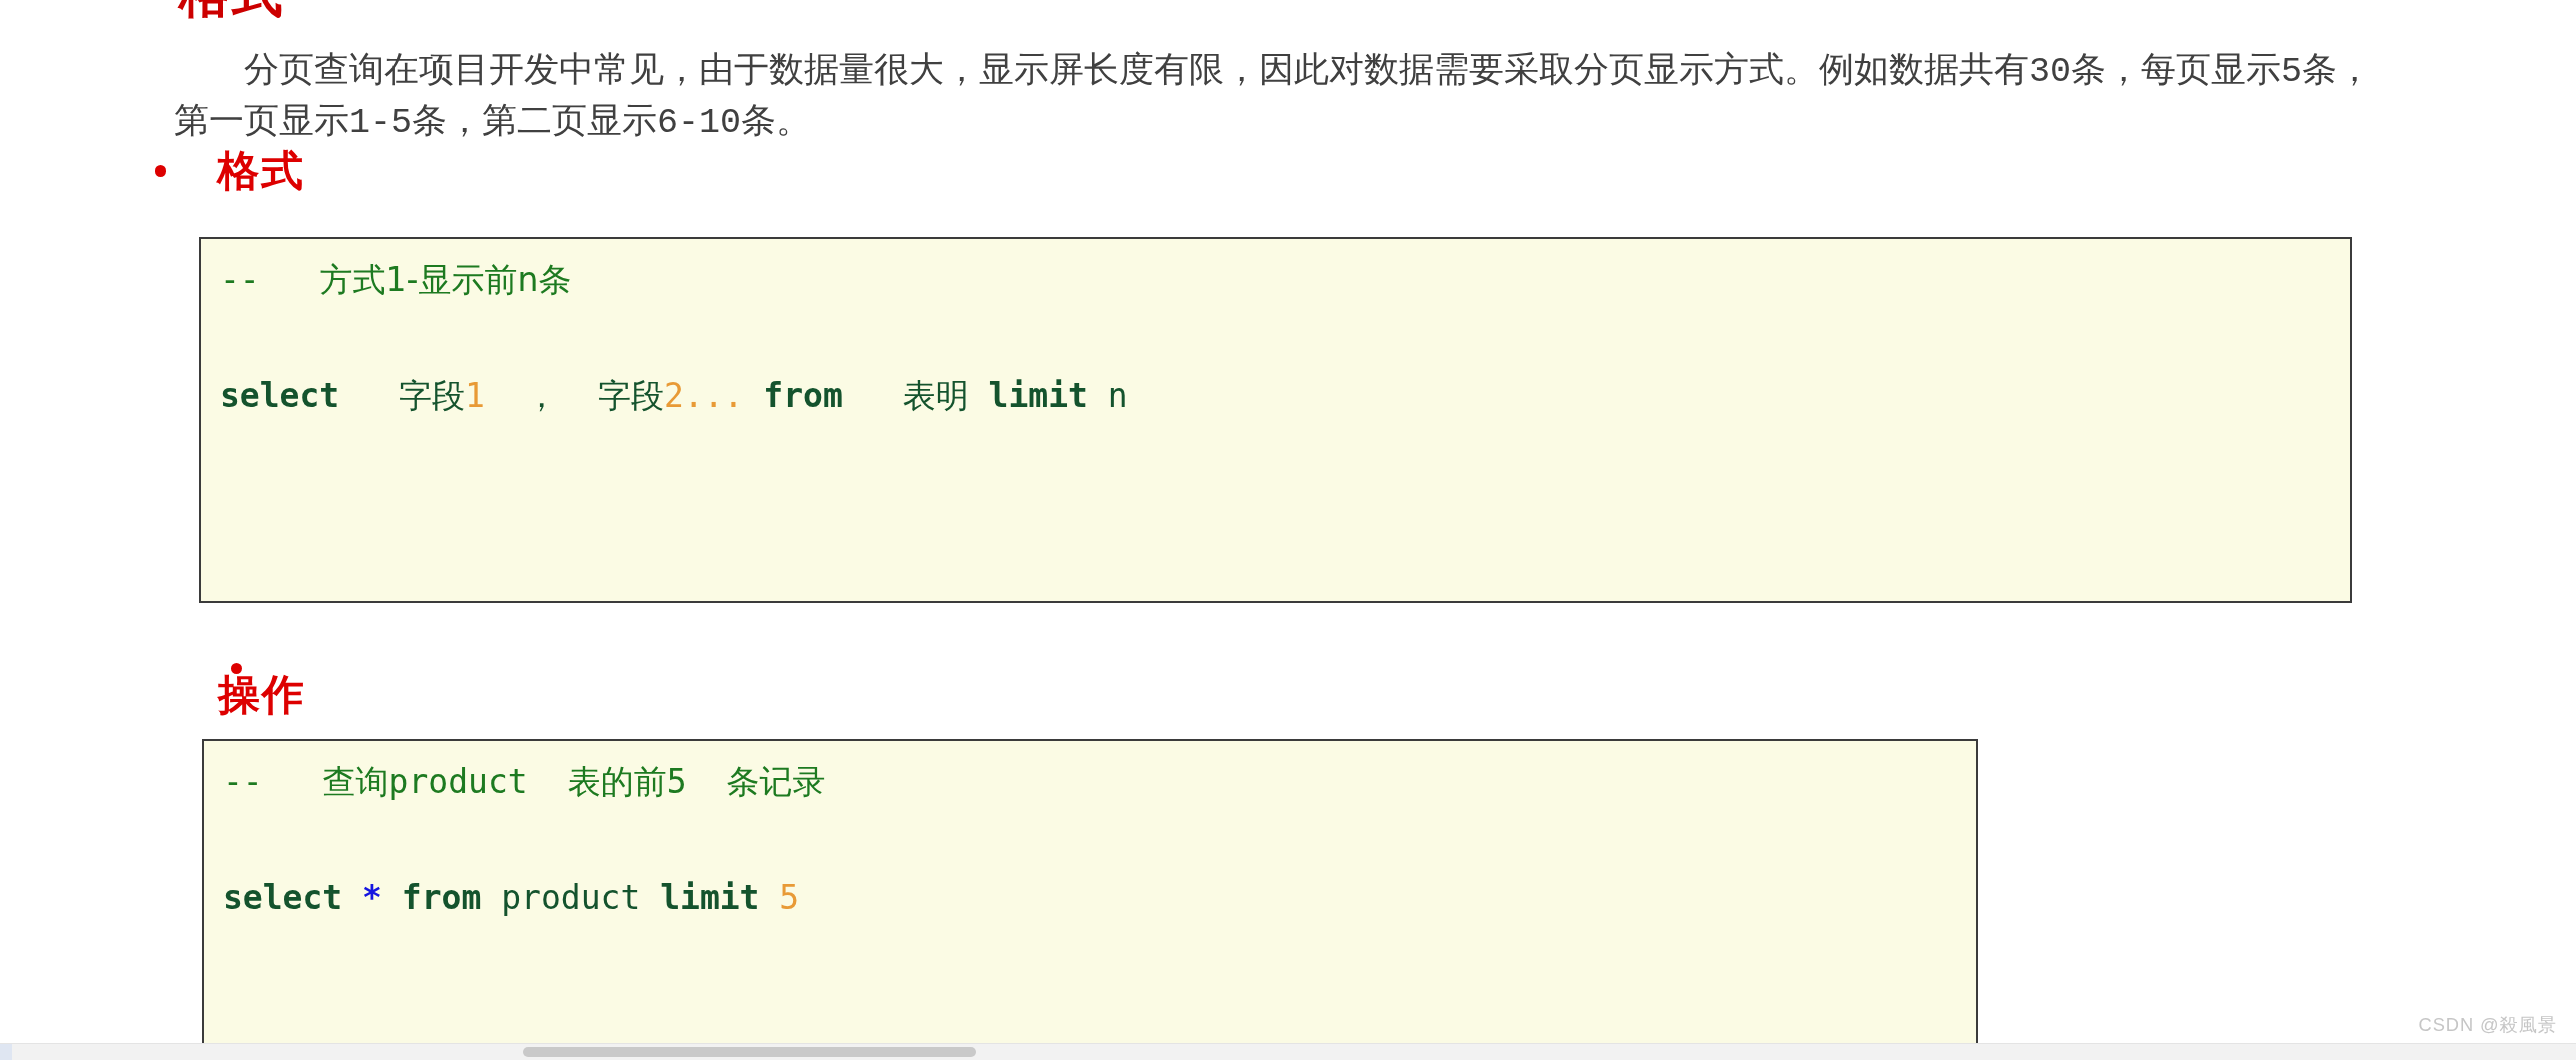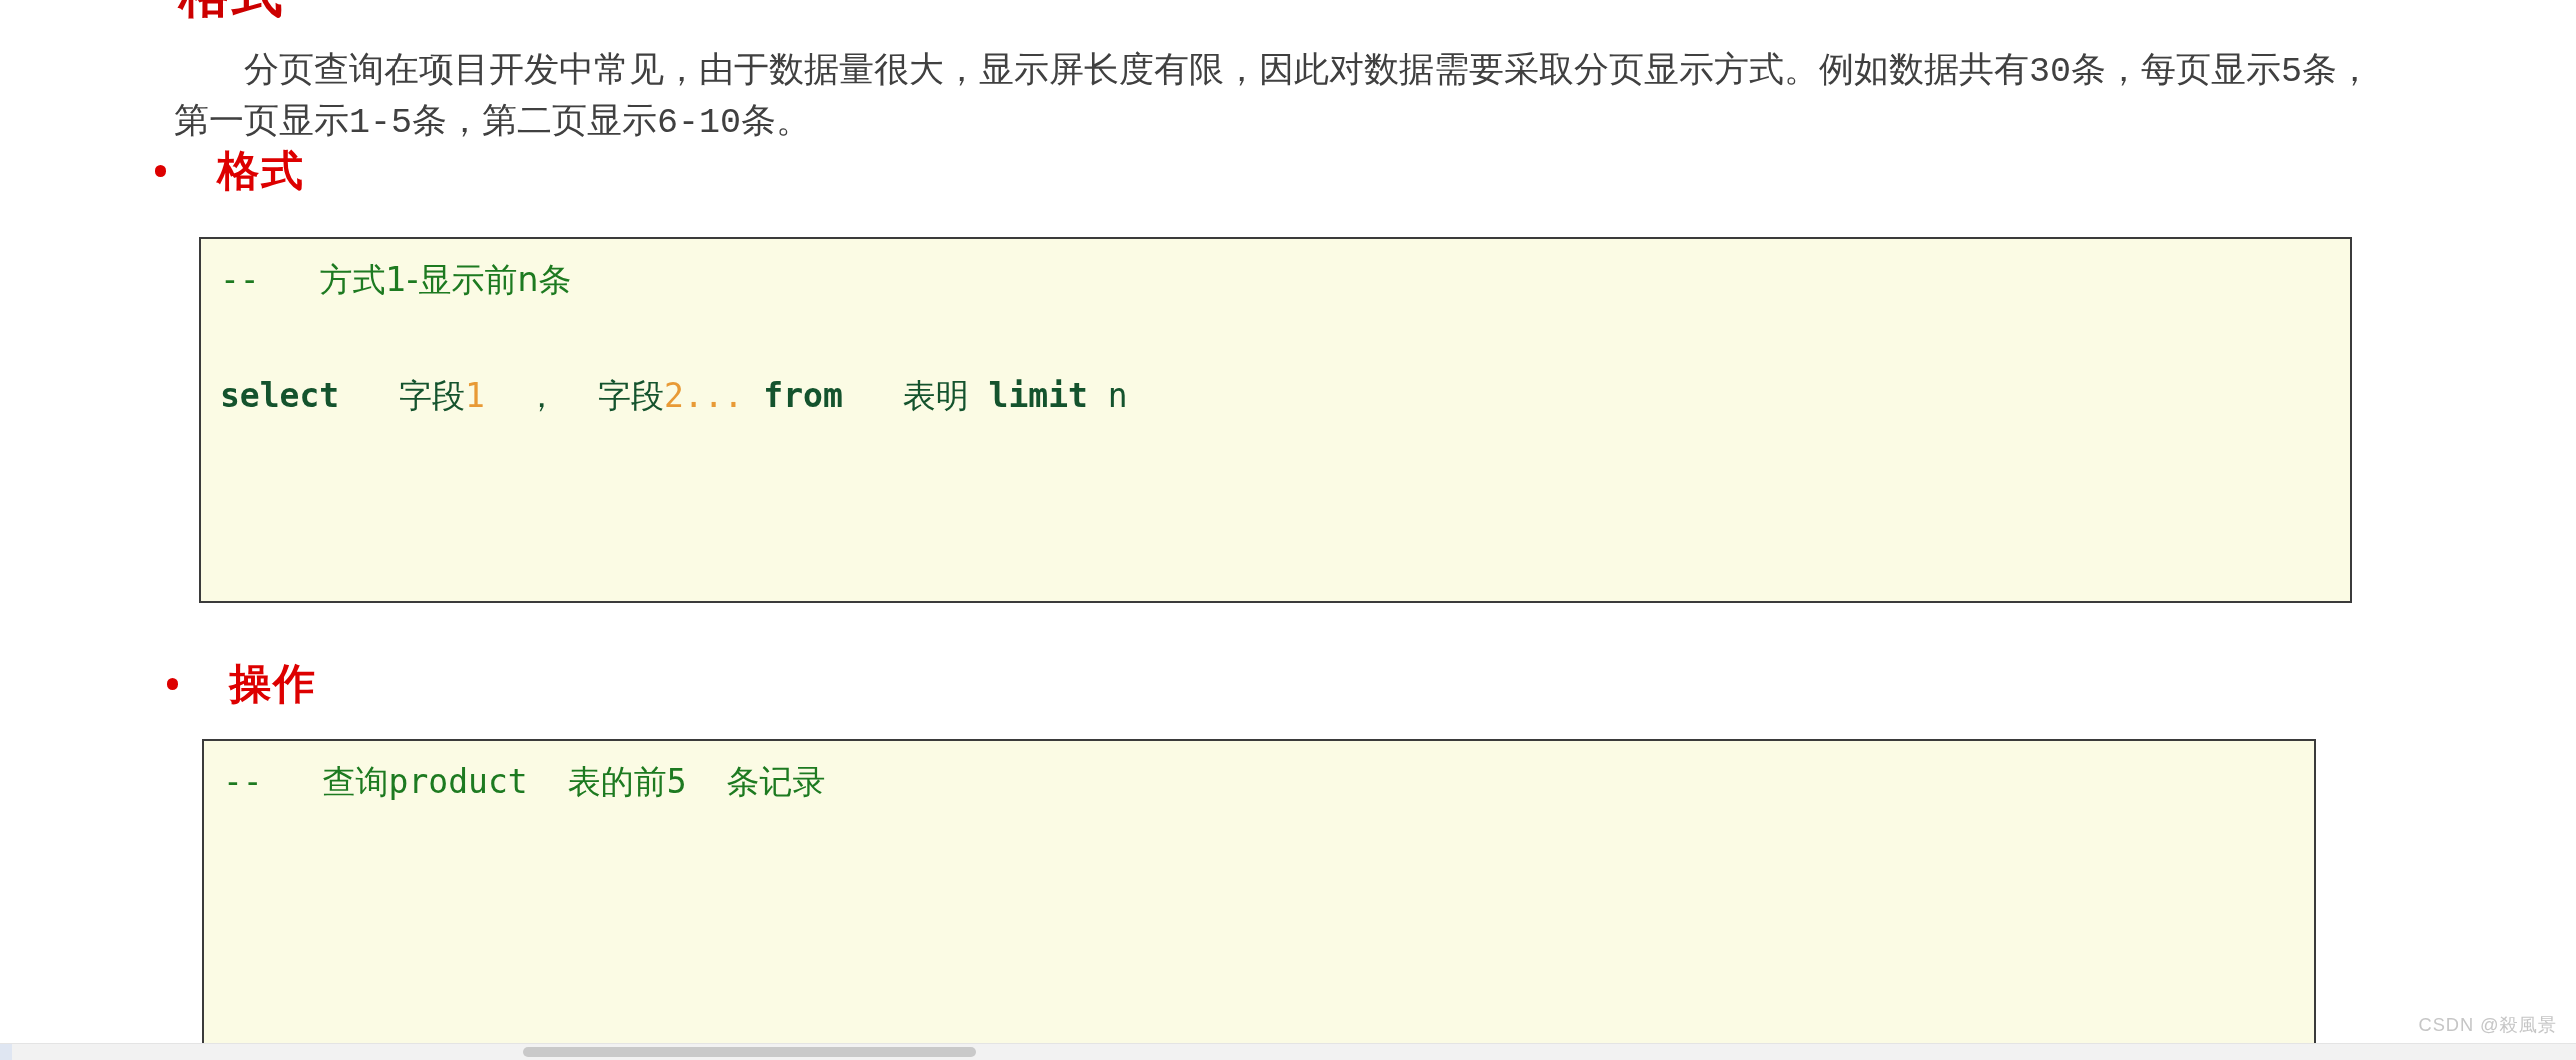--- a/index.html
+++ b/index.html
@@ -58,21 +58,21 @@
     flex: 0 0 auto;
   }
   .bullet-heading .label {
     font-size: 42px;
     font-weight: bold;
     margin-left: 51px;
     letter-spacing: 1.7px;
     line-height: 1;
   }
   #heading-geshi { left: 155px; top: 150px; }
-  #heading-caozuo { left: 167px; top: 663px; }
+  #heading-caozuo { left: 167px; top: 663px; flex-direction: column; }
 
   
   .code-block {
     position: absolute;
     background: #fbfbe4;
     border: 2.6px solid #3b3b3b;
     box-sizing: border-box;
     padding: 12.2px 17.4px 12.2px 19px;
     font-family: "DejaVu Sans Mono", monospace;
     font-size: 33px;
@@ -83,21 +83,21 @@
   }
   #code-format {
     left: 199px;
     top: 237px;
     width: 2153px;
     height: 366px;
   }
   #code-operate {
     left: 202px;
     top: 739px;
-    width: 2114px;
+    width: 1776px;
     height: 312px;
     border-bottom: none;
   }
 
   .code-line { display: block; height: 58px; }
   .tok-comment { color: #1d7a20; }
   .tok-kw      { color: #14532d; font-weight: bold; }
   .tok-num     { color: #e89a36; }
   .tok-op      { color: #1515e0; font-weight: bold; }
   .tok-plain   { color: #14532d; }
@@ -160,20 +160,21 @@
 <span class="code-line"></span>
 
 </div>
 
 <div class="bullet-heading" id="heading-caozuo">
   <span class="dot"></span>
   <span class="label">操作</span>
 </div>
 
 <div class="code-block" id="code-operate"><span class="code-line"><span class="tok-comment">-- </span><span class="tok-comment tok-cn">查询</span><span class="tok-comment">product</span><span class="tok-comment tok-cn">表的前</span><span class="tok-comment">5</span><span class="tok-comment tok-cn">条记录</span></span>
+<span class="code-line"><span class="tok-kw">select</span><span class="tok-plain"> </span><span class="tok-op">*</span><span class="tok-plain"> </span><span class="tok-kw">from</span><span class="tok-plain"> product </span><span class="tok-kw">limit</span><span class="tok-plain"> </span><span class="tok-num">5</span></span>
 <span class="code-line">&nbsp;</span>
 
 </div>
 
 <div class="scrollbar-track">
   <div class="scrollbar-thumb"></div>
 </div>
 <div class="scroll-corner"></div>
 
 <div class="watermark">CSDN @殺風景</div>

